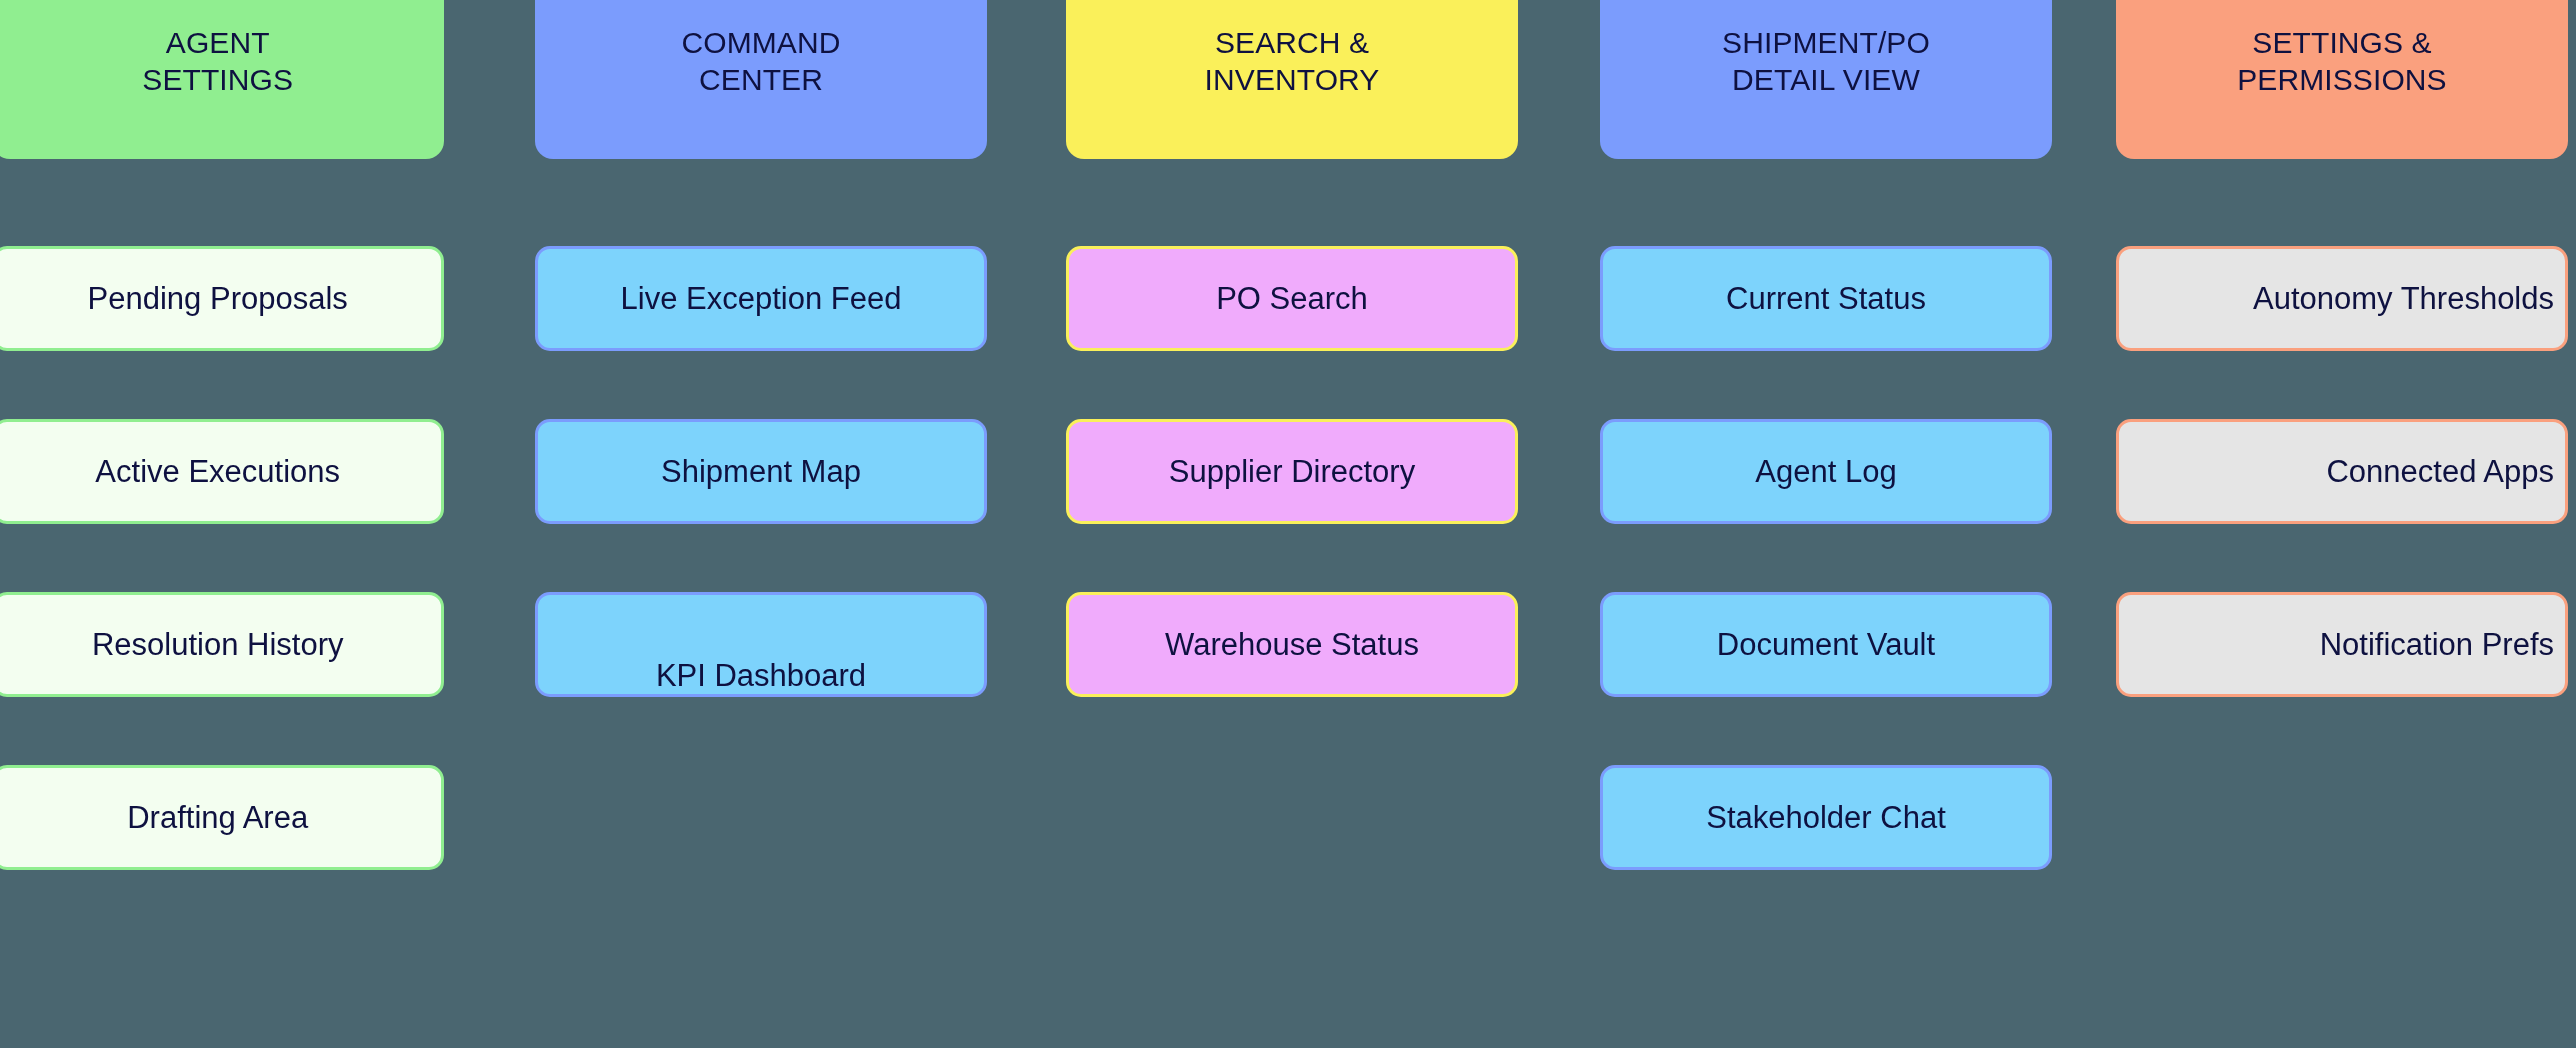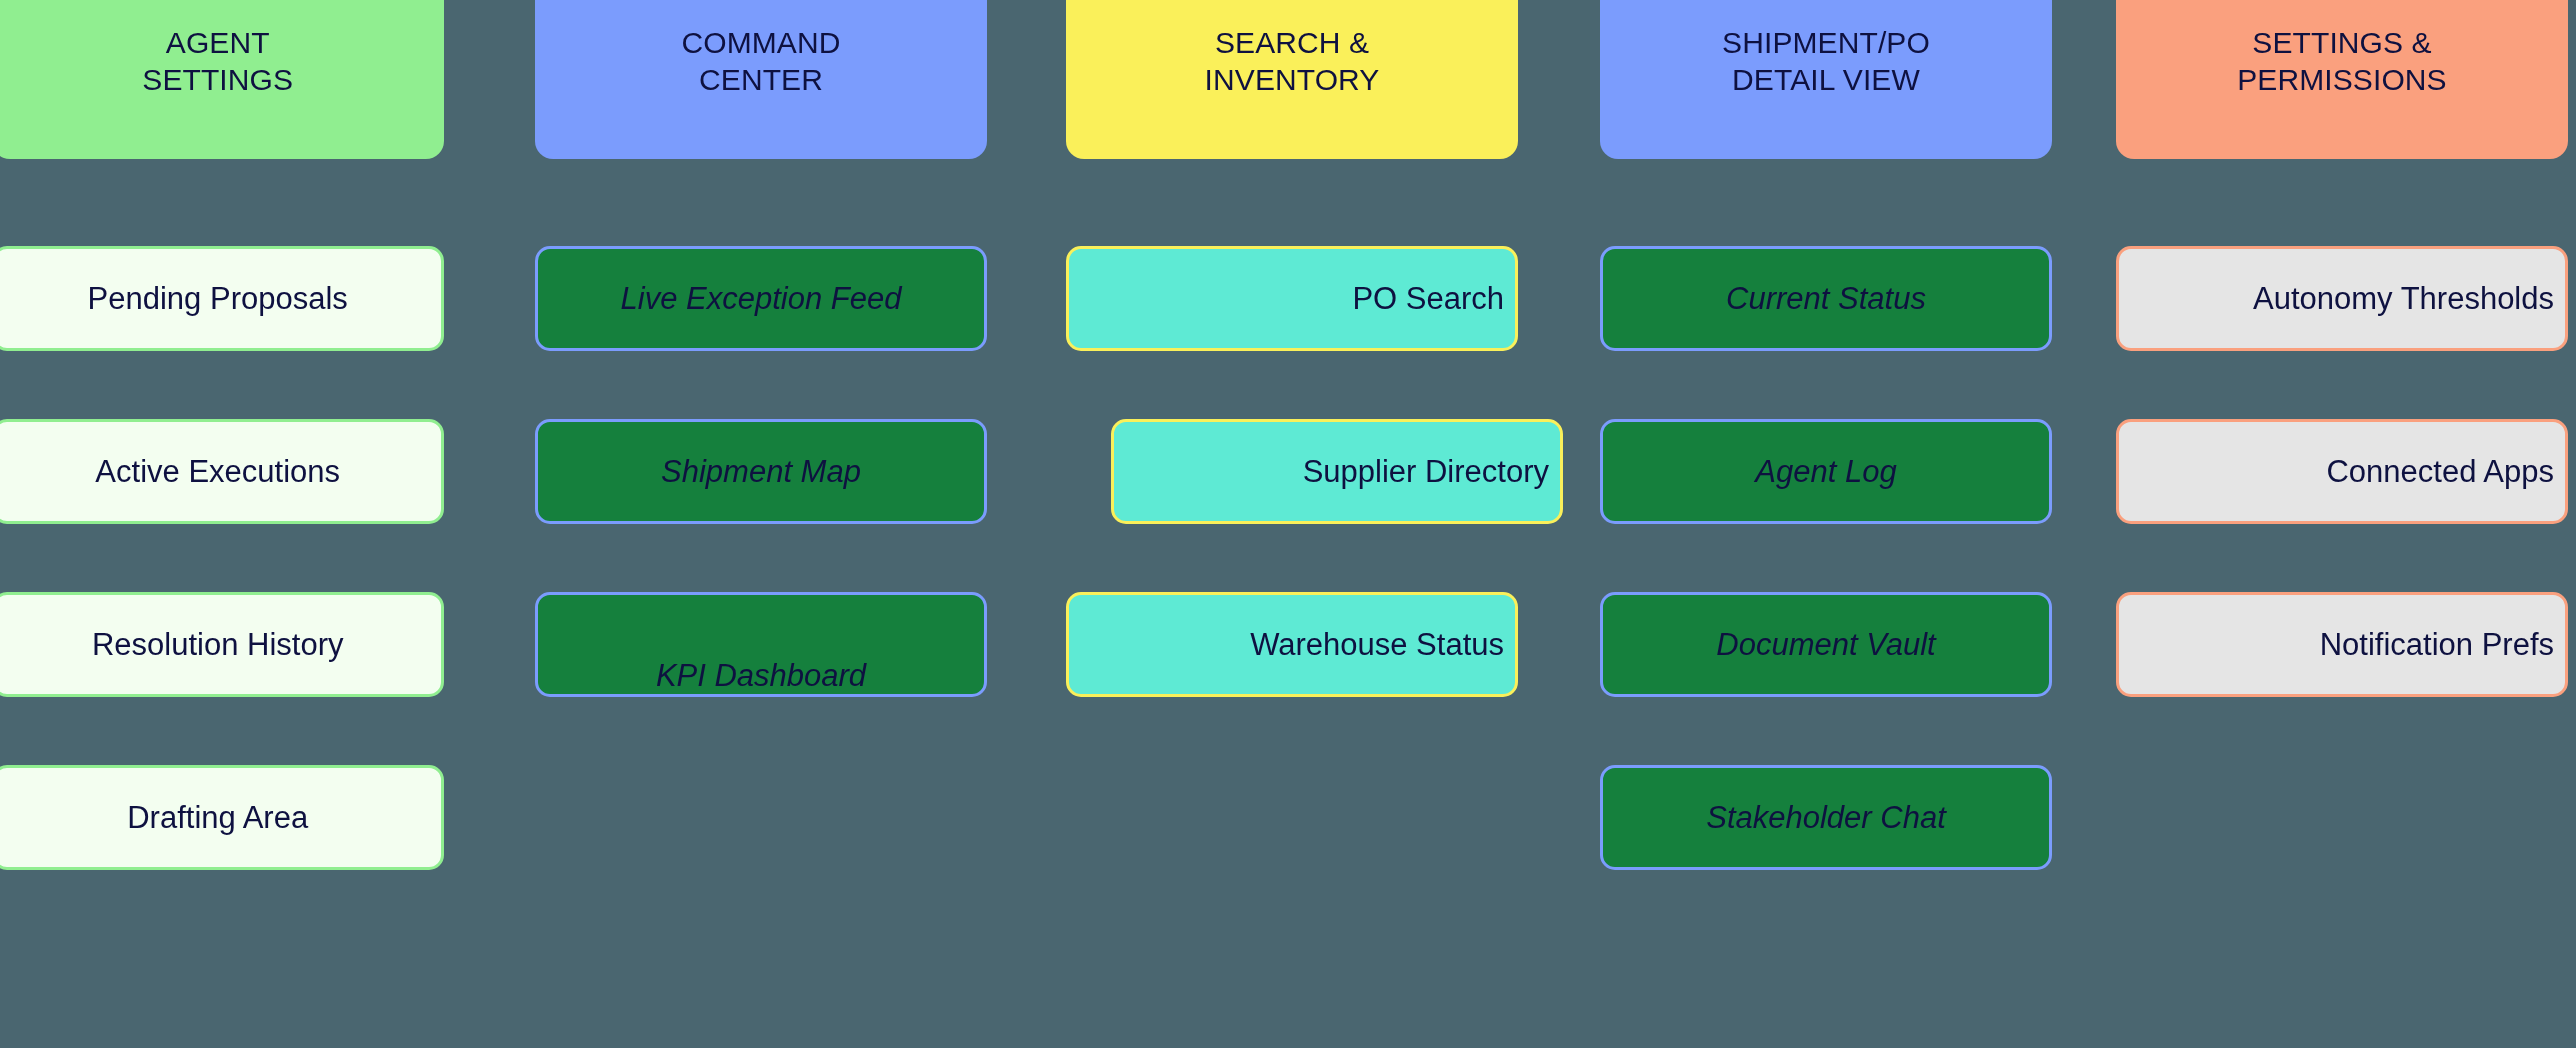--- a/index.html
+++ b/index.html
@@ -72,25 +72,25 @@
     padding: 0 11px;
     white-space: nowrap;
   }
 
   
   .pal-green .col-header { background: #90ee90; }
   .pal-green .item-card  { background: #f3fef0; border-color: #90ee90; }
 
   
   .pal-blue .col-header { background: #7b9cfd; }
-  .pal-blue .item-card  { background: #15803d; border-color: #7b9cfd; font-style: italic; }
+  .pal-blue .item-card  { background: #7dd3fc; border-color: #7b9cfd; }
 
   
   .pal-yellow .col-header { background: #faf05a; }
-  .pal-yellow .item-card  { background: #5eead4; border-color: #faf05a; justify-content: flex-end; }
+  .pal-yellow .item-card  { background: #f0abfc; border-color: #faf05a; }
 
   
   .pal-salmon .col-header { background: #faa07e; }
   .pal-salmon .item-card  { background: #e5e5e5; border-color: #faa07e; justify-content: flex-end; }
 </style>
 </head>
 <body>
 
 <div id="board" style="background: rgb(74, 102, 112);">
     <div class="column pal-green" style="left: -8.3px;">
@@ -133,21 +133,21 @@
     <div class="column pal-yellow" style="left: 1066px;">
       <div class="col-header">
         <div>
           <span class="hdr-text">SEARCH &amp;</span>
           <span class="hdr-text">INVENTORY</span>
         </div>
       </div>
       <div class="item-card" style="top: 246px;">
         <span>PO Search</span>
       </div>
-      <div class="item-card" style="top: 419px; margin-left: 45px;">
+      <div class="item-card" style="top: 419px;">
         <span>Supplier Directory</span>
       </div>
       <div class="item-card" style="top: 592px;">
         <span>Warehouse Status</span>
       </div>
     </div>
     <div class="column pal-blue" style="left: 1600px;">
       <div class="col-header">
         <div>
           <span class="hdr-text">SHIPMENT/PO</span>

